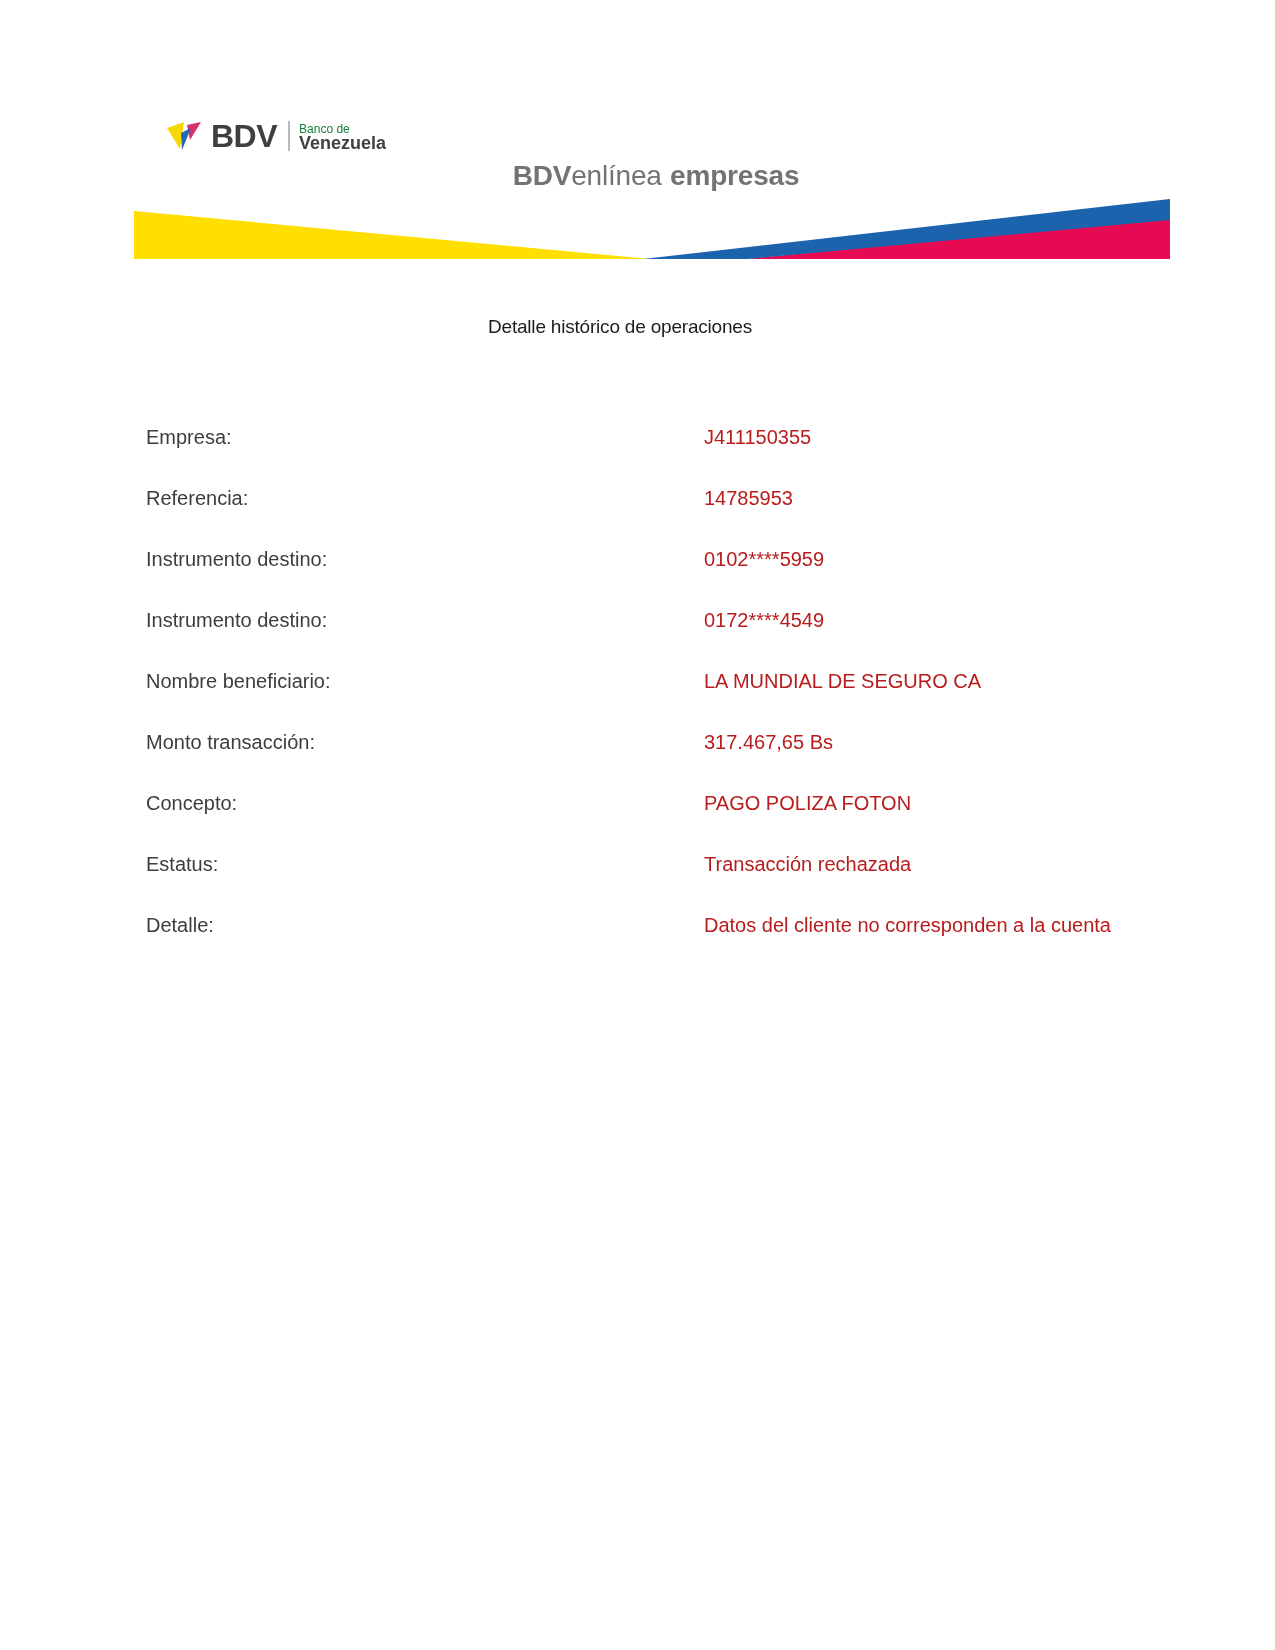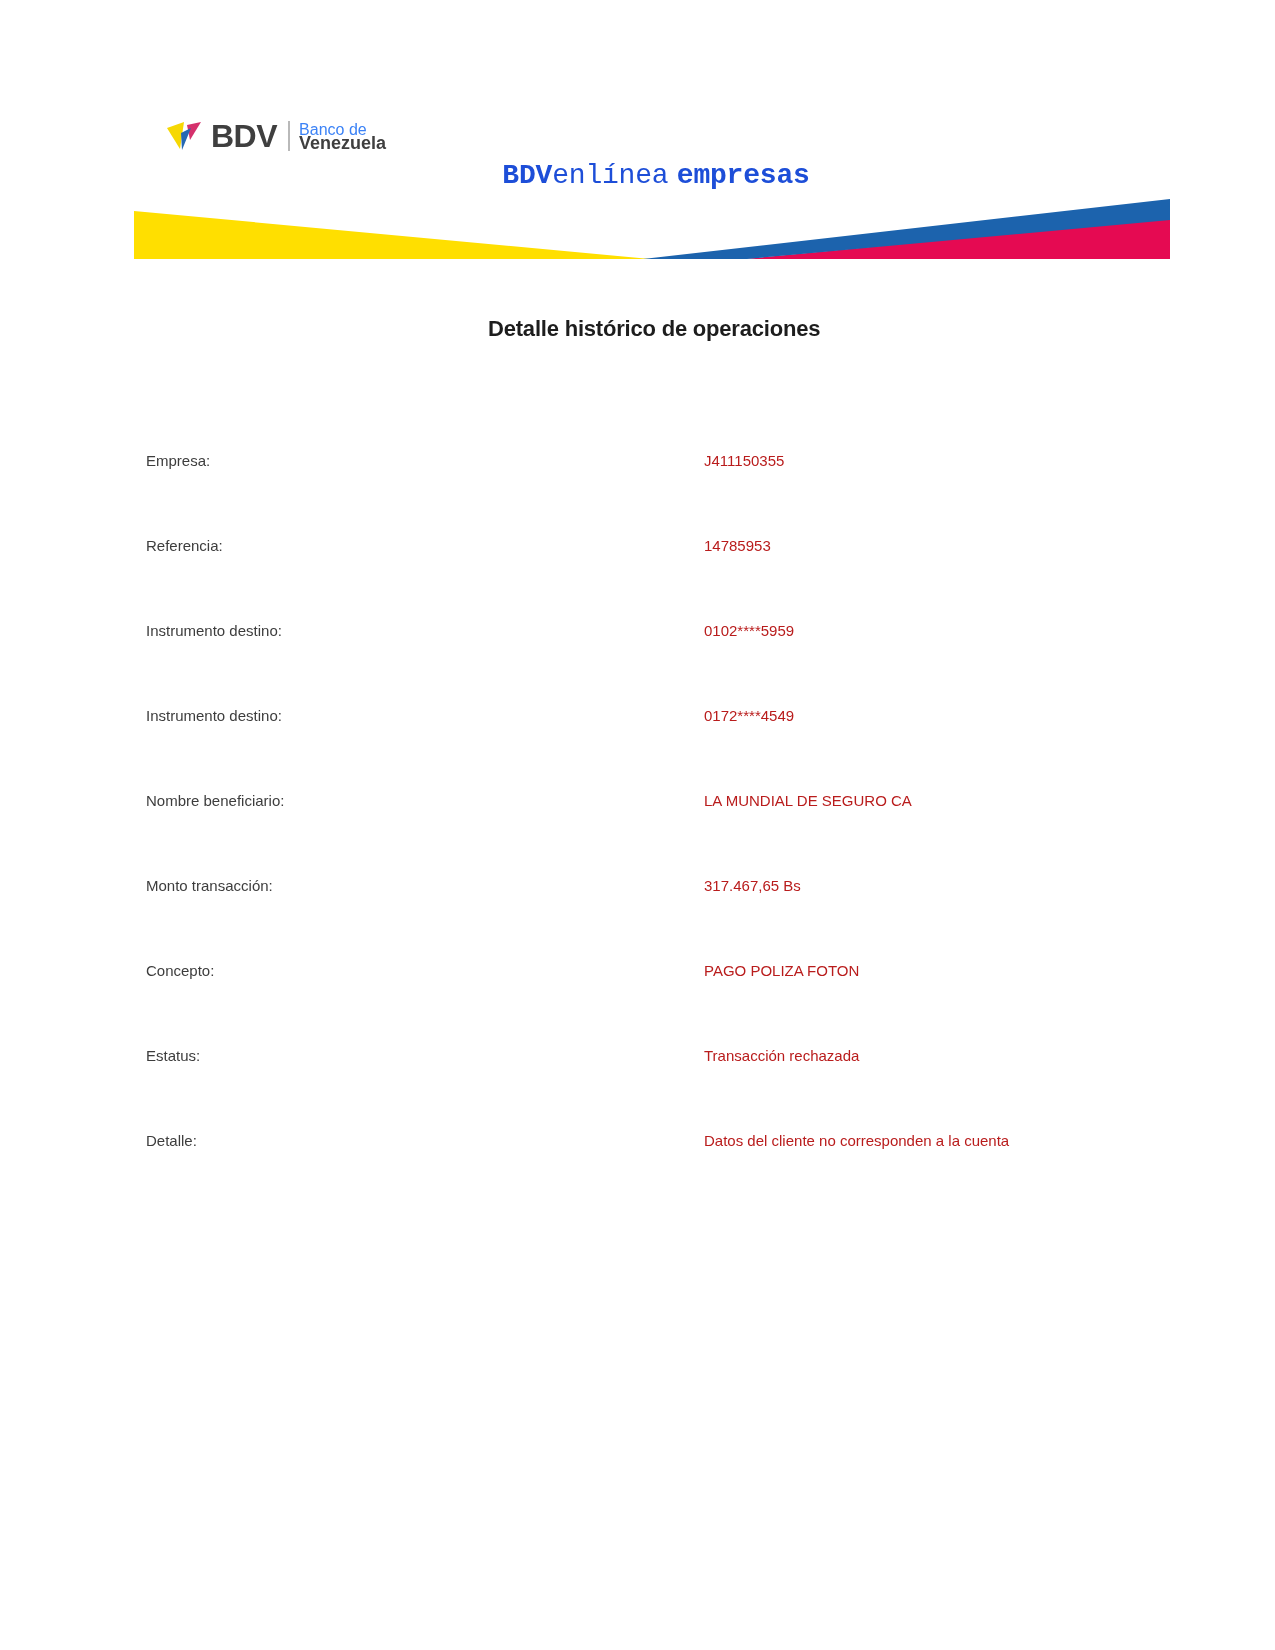--- a/index.html
+++ b/index.html
@@ -19,50 +19,50 @@
   .logo-mark { width: 38px; height: 30px; margin-right: 6px; }
   .brand {
     font-size: 32px; font-weight: 700; color: #3f3f3f;
     letter-spacing: -0.5px; line-height: 30px;
   }
   .logo-sep {
     width: 2px; height: 30px; background: #b9b9b9;
     margin: 0 9px 0 11px;
   }
   .lockup { display: flex; flex-direction: column; justify-content: center; }
-  .lockup .l1 { font-size: 16px; color: #3b82f6; line-height: 13px; }
+  .lockup .l1 { font-size: 12px; color: #15803d; line-height: 13px; }
   .lockup .l2 { font-size: 18px; color: #3f3f3f; font-weight: 700; line-height: 14px; }
 
   
   .subtitle {
     position: absolute; left: 134px; top: 160px; width: 1044px;
-    text-align: center; font-size: 28px; color: #1d4ed8; letter-spacing: -0.2px; font-family: Liberation Mono, monospace;
+    text-align: center; font-size: 28px; color: #737373; letter-spacing: -0.2px;
   }
   .subtitle .b { font-weight: 700; }
   .subtitle .emp { font-weight: 700; margin-left: 0.30em; }
 
   
   .banner {
     position: absolute; left: 134px; top: 197px;
     width: 1036px; height: 62px; display: block;
   }
 
   
   .title {
     position: absolute; left: 488px; top: 316px;
-    margin: 0; font-size: 22px; font-weight: 700;
+    margin: 0; font-size: 19px; font-weight: 400;
     color: #1d1d1d; letter-spacing: -0.2px; white-space: nowrap;
   }
 
   
   .details {
     position: absolute; left: 146px; top: 425px; right: 60px;
     display: flex; flex-direction: column; gap: 37px;
   }
-  .row { display: flex; line-height: 24px; font-size: 15px; margin-top: 24px; }
+  .row { display: flex; line-height: 24px; font-size: 20px; }
   .row .label { width: 558px; flex: 0 0 558px; color: #3d3d3d; }
   .row .value { flex: 1; color: #b91c1c; white-space: nowrap; }
 </style>
 </head>
 <body>
 
 <div class="page">
 
   <div class="logo">
     <svg class="logo-mark" viewBox="0 0 38 30" preserveAspectRatio="none" aria-hidden="true">

